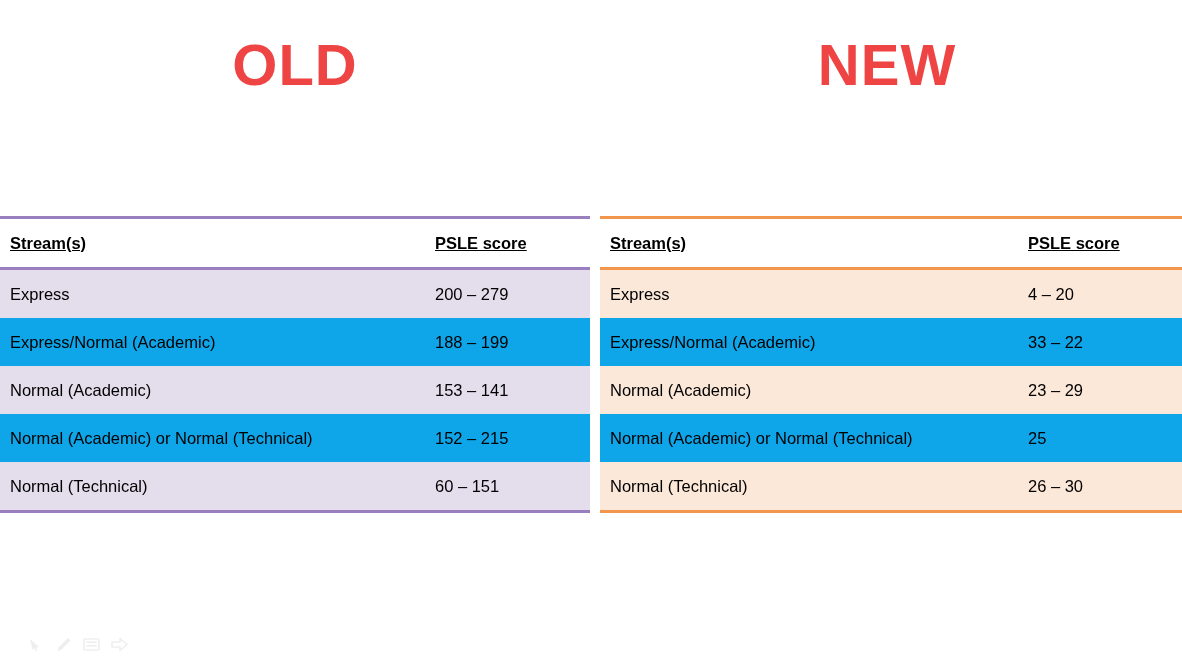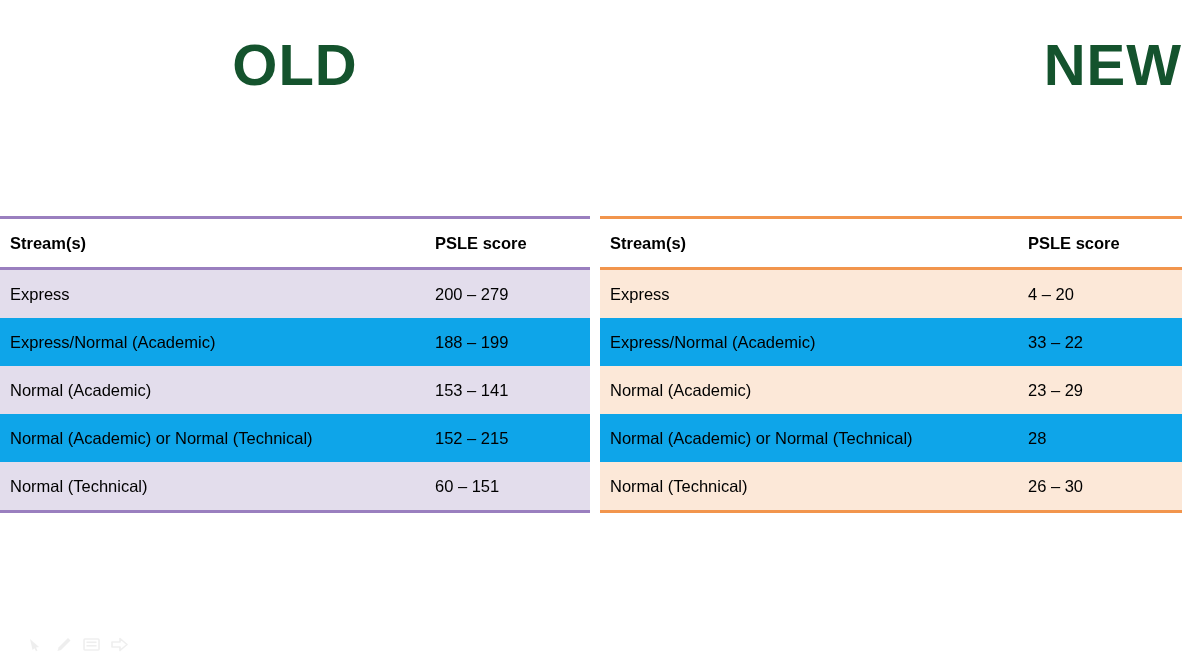--- a/index.html
+++ b/index.html
@@ -14,36 +14,36 @@
     font-family: "Liberation Sans", sans-serif;
     color: #000000;
     overflow: hidden;
   }
 
   
   .slide-heading {
     position: absolute;
     font-size: 58px;
     font-weight: bold;
-    color: #14532d;
+    color: #ef4444;
     letter-spacing: 1px;
     line-height: 1;
     white-space: nowrap;
   }
   #heading-old {
     left: 0;
     top: 36px;
     width: 590px;
     text-align: center;
   }
   #heading-new {
     left: 592px;
     top: 36px;
     width: 590px;
-    text-align: right;
+    text-align: center;
   }
 
   
   .cmp-table {
     position: absolute;
     top: 216px;
     border-collapse: collapse;
     table-layout: fixed;
   }
   #table-old {
@@ -60,20 +60,21 @@
     padding: 0 0 0 10px;
     height: 48px;
     vertical-align: middle;
     font-size: 16.5px;
     text-align: left;
     border: none;
   }
   .cmp-table th {
     font-weight: bold;
     font-size: 16.5px;
+    text-decoration: underline;
   }
 
   
   #table-old thead tr { border-top: 3px solid #9A7FBF; border-bottom: 3px solid #9A7FBF; }
   #table-new thead tr { border-top: 3px solid #F2954D; border-bottom: 3px solid #F2954D; }
   #table-old tbody tr:last-child { border-bottom: 3px solid #9A7FBF; }
   #table-new tbody tr:last-child { border-bottom: 3px solid #F2954D; }
 
   
   #table-old tbody tr.band { background: #E3DDEC; }
@@ -165,21 +166,21 @@
     <tr class="plain">
       <td>Express/Normal (Academic)</td>
       <td>33 – 22</td>
     </tr>
     <tr class="band">
       <td>Normal (Academic)</td>
       <td>23 – 29</td>
     </tr>
     <tr class="plain">
       <td>Normal (Academic) or Normal (Technical)</td>
-      <td>28</td>
+      <td>25</td>
     </tr>
     <tr class="band">
       <td>Normal (Technical)</td>
       <td>26 – 30</td>
     </tr>
   </tbody>
 </table>
 
 <div id="icon-strip">
   <span class="mini-icon">

